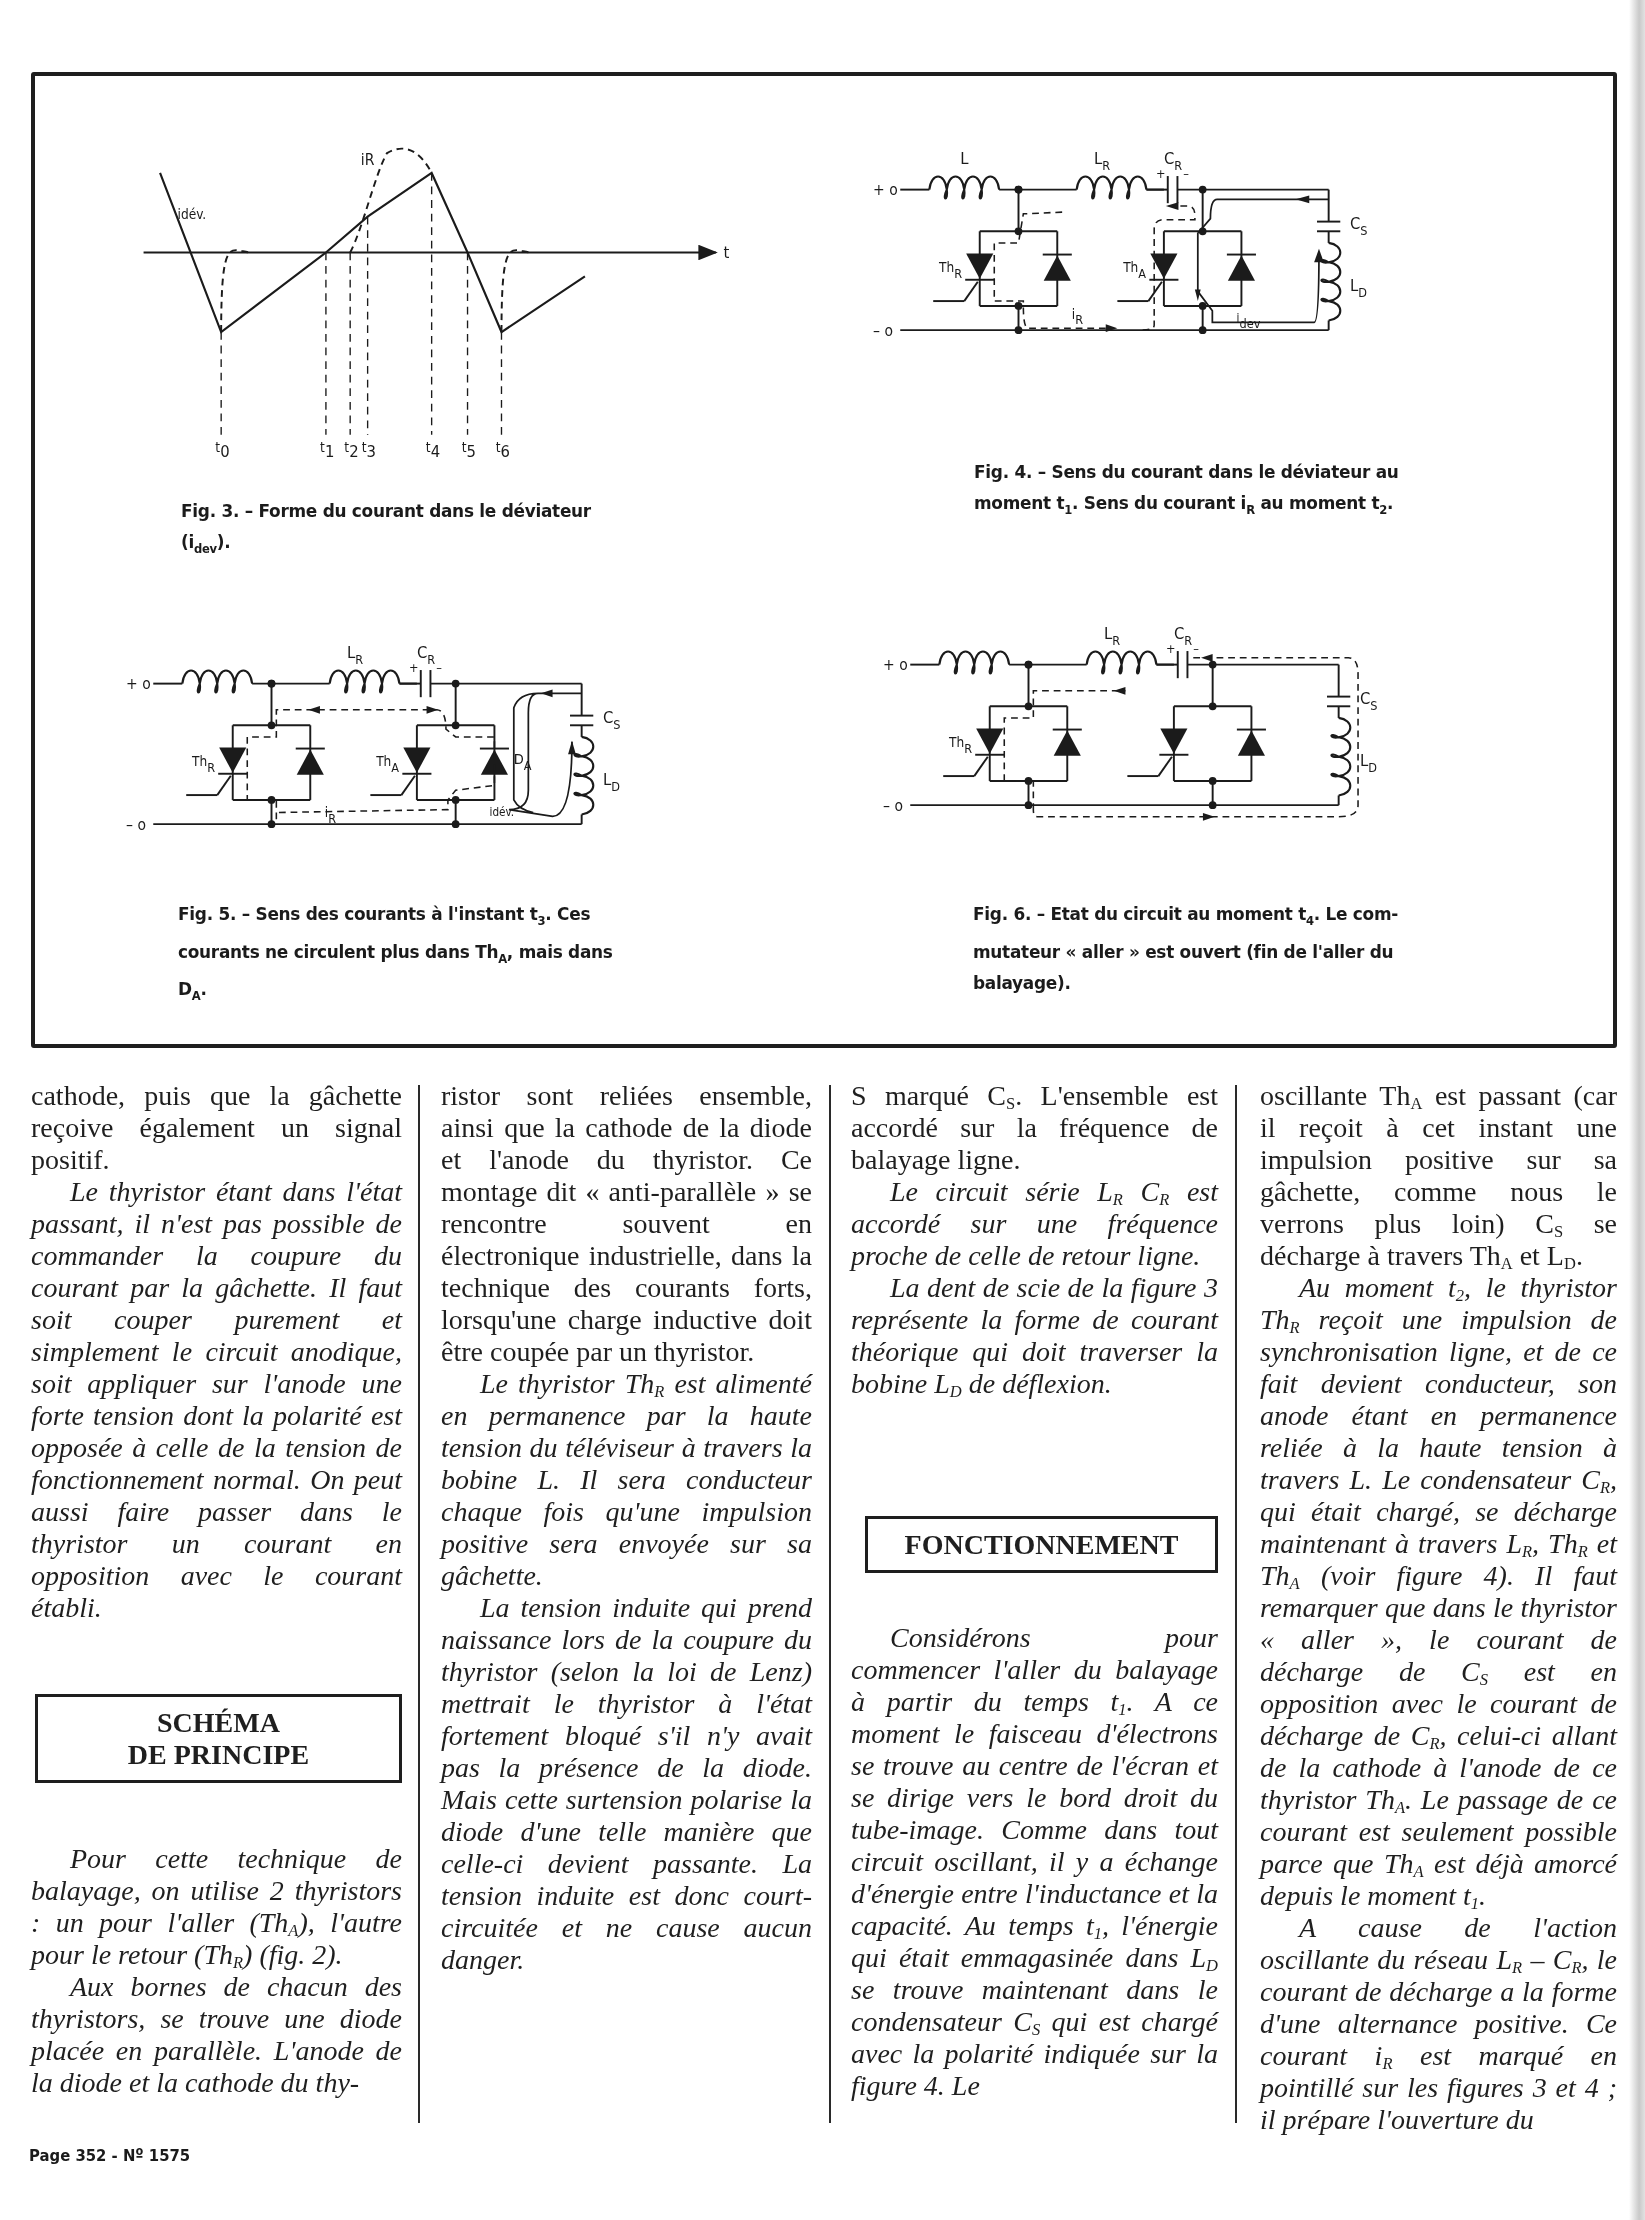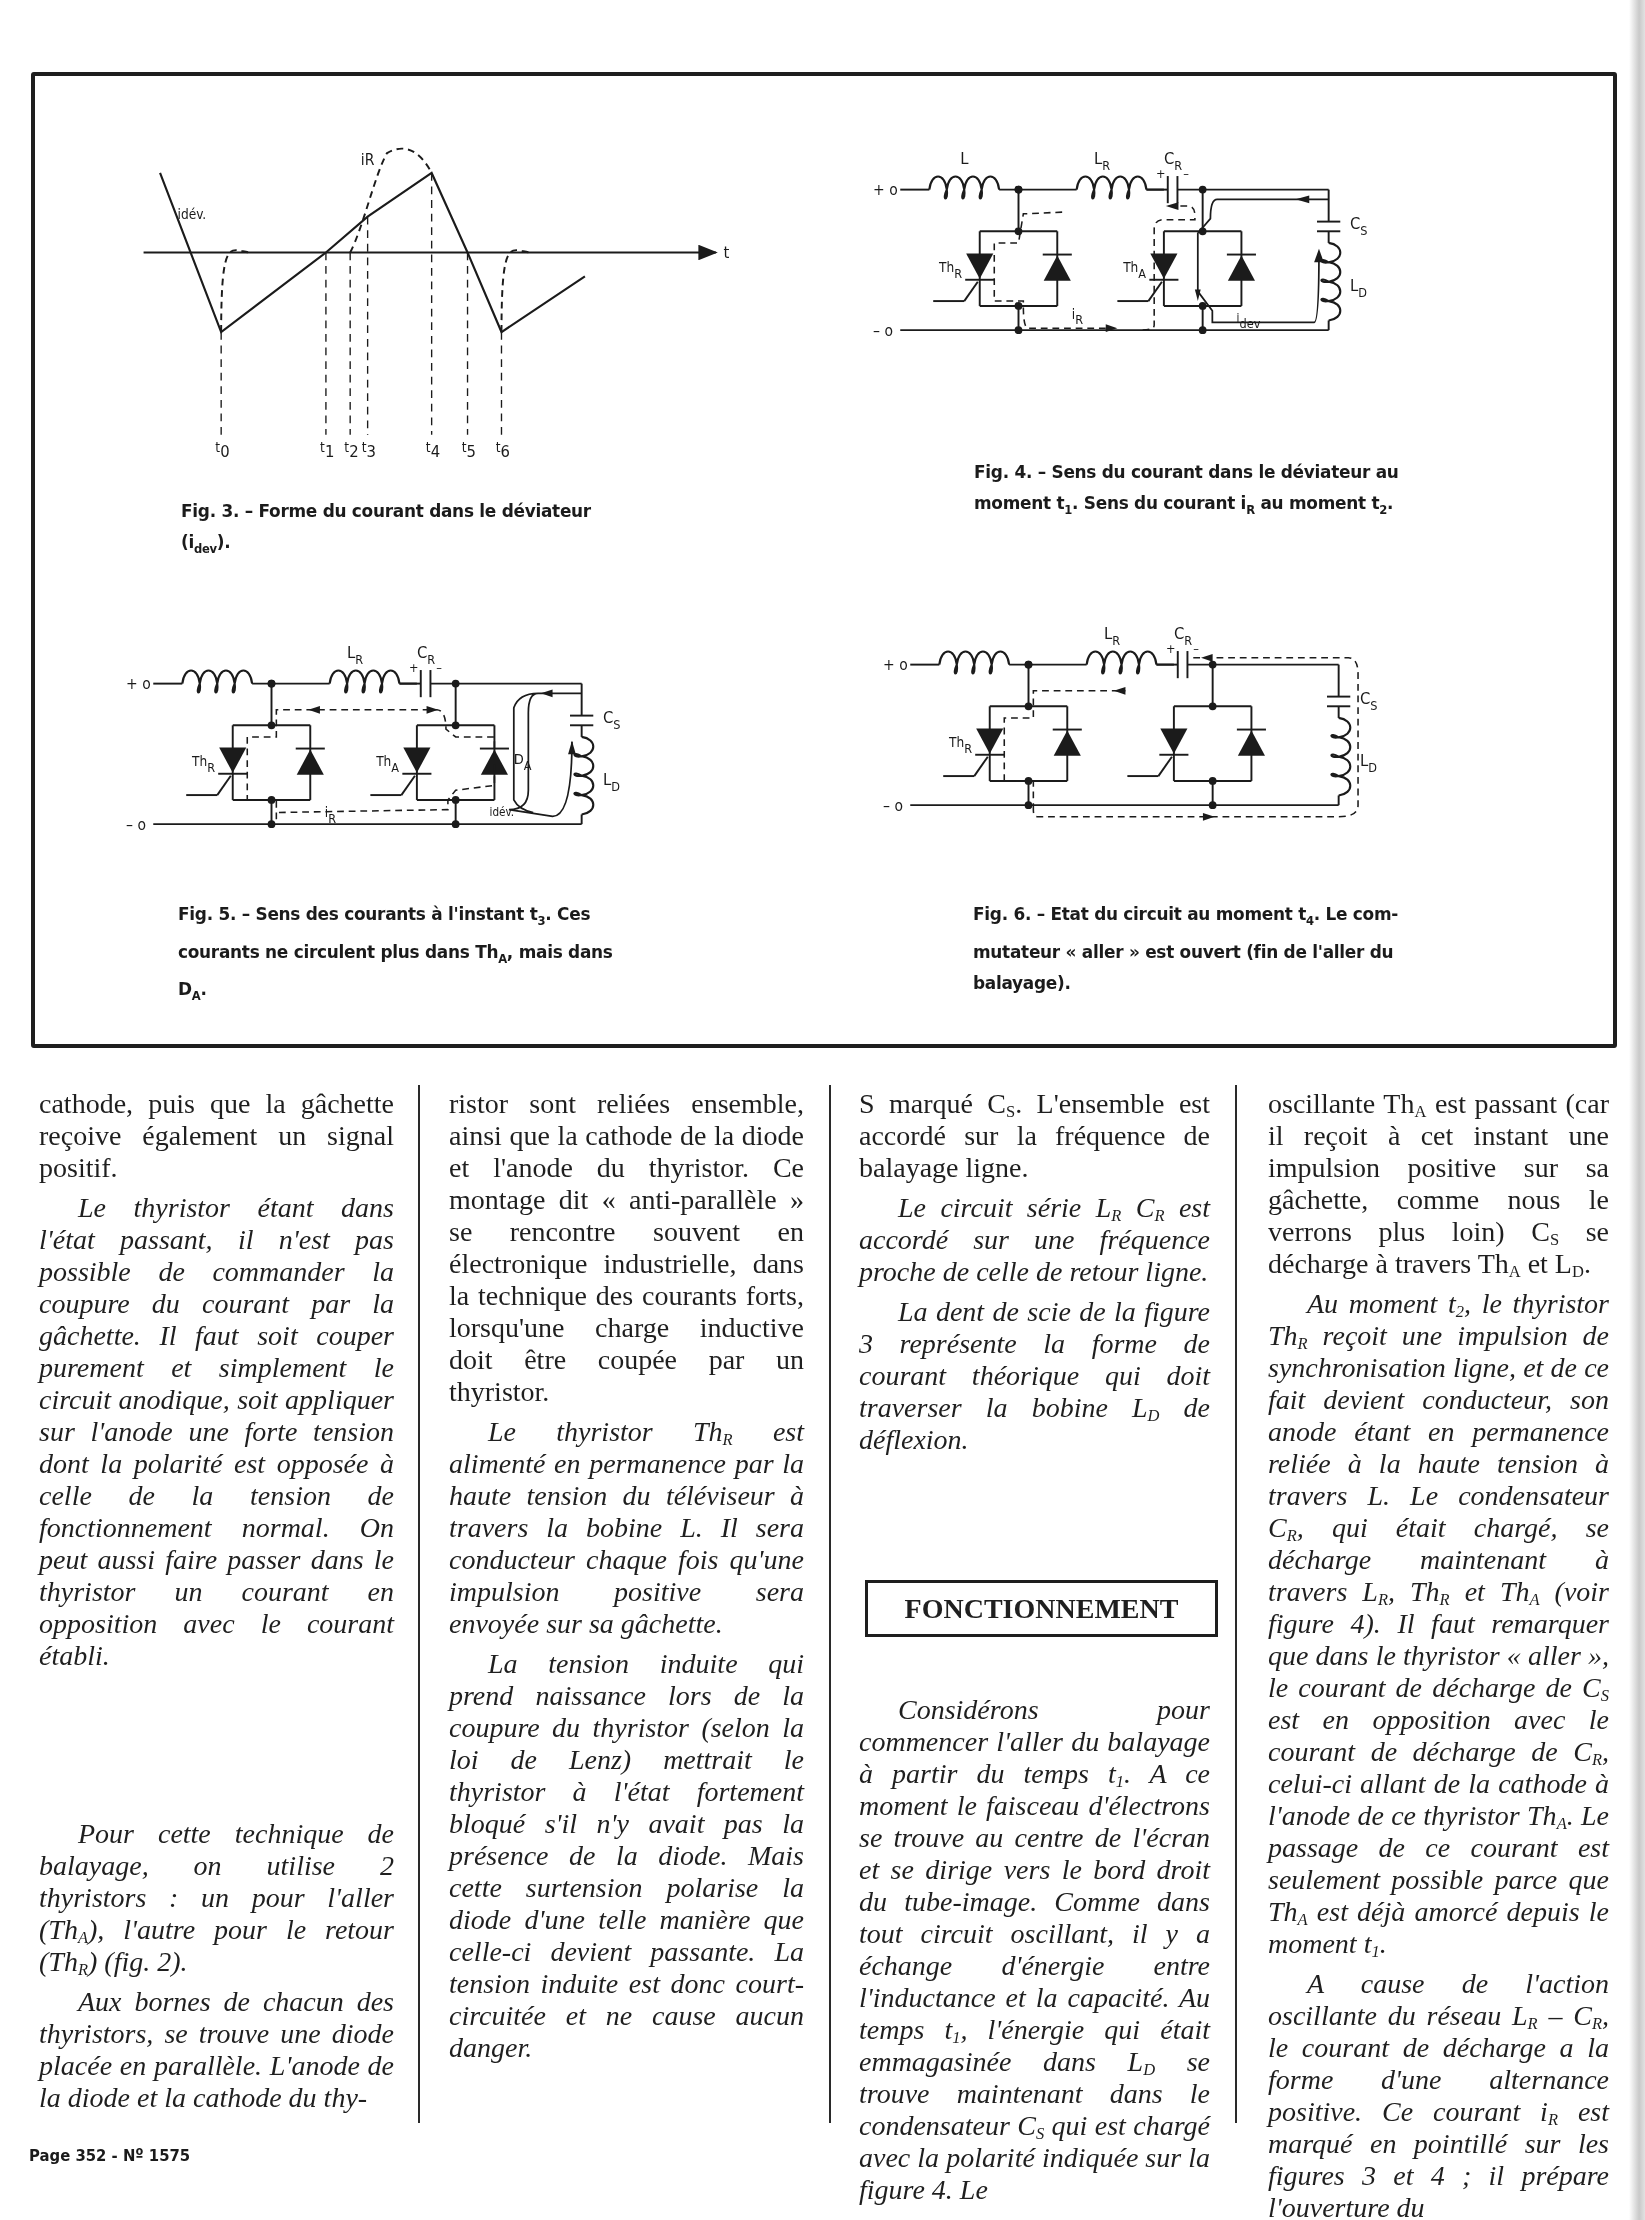--- a/index.html
+++ b/index.html
@@ -4,21 +4,21 @@
 <style>
   html,body{margin:0;padding:0;background:#fff;}
   body{width:1646px;height:2220px;position:relative;overflow:hidden;color:#1b1b1b;}
   .edge{position:absolute;right:0;top:0;width:17.5px;height:2220px;background:linear-gradient(to right,#fff,#c9c9c9 60%,#e6e6e6);}
   .frame{position:absolute;left:31px;top:72px;width:1578px;height:968px;border:4.9px solid #1e1e1e;border-radius:2.9px;}
   svg.fig{position:absolute;overflow:visible;}
   svg text{font-family:"DejaVu Sans Condensed","DejaVu Sans",sans-serif;fill:#1b1b1b;}
   .cap{position:absolute;font-family:"DejaVu Sans","Liberation Sans",sans-serif;font-weight:bold;font-size:18.4px;line-height:31px;letter-spacing:-0.3px;color:#1b1b1b;transform:scaleX(0.92);transform-origin:left top;}
   .cap sub{font-size:12.6px;}
   .col{position:absolute;top:1080px;font-family:"Liberation Serif","DejaVu Serif",serif;font-size:28px;line-height:32px;text-align:justify;color:#1f1f1f;}
-  .col p{margin:8px;text-indent:0;}
+  .col p{margin:0;text-indent:0;}
   .col p.ind{text-indent:39px;font-style:italic;}
   .col sub{font-size:16.5px;vertical-align:-3.9px;line-height:0;}
   .vsep{position:absolute;width:1.9px;background:#2a2a2a;}
   .hbox{border:3.9px solid #1e1e1e;text-align:center;font-weight:bold;font-family:"Liberation Serif","DejaVu Serif",serif;font-size:28px;line-height:32px;padding:9.7px 0;margin:0;text-indent:0;}
   .footer{position:absolute;left:29px;top:2146px;font-family:"DejaVu Sans","Liberation Sans",sans-serif;font-weight:bold;font-size:16.5px;transform:scaleX(0.9);transform-origin:left top;color:#1b1b1b;}
 </style>
 </head>
 <body>
 
 <div class="edge"></div>
@@ -286,20 +286,24 @@
 </div>
 
 <div class="vsep" style="left:418px;top:1085px;height:1038px;"></div>
 <div class="vsep" style="left:829px;top:1085px;height:1038px;"></div>
 <div class="vsep" style="left:1235px;top:1085px;height:1038px;"></div>
 
 <div class="col" style="left:31px;width:371px;">
   <p>cathode, puis que la gâchette reçoive également un signal positif.</p>
   <p class="ind">Le thyristor étant dans l'état passant, il n'est pas possible de commander la coupure du courant par la gâchette. Il faut soit couper purement et simplement le circuit anodique, soit appliquer sur l'anode une forte tension dont la polarité est opposée à celle de la tension de fonctionnement normal. On peut aussi faire passer dans le thyristor un courant en opposition avec le courant établi.</p>
   <div style="height:70px"></div>
+  <div class="hbox" style="margin-left:3.9px;margin-right:0;">
+    <div>SCHÉMA</div>
+    <div>DE PRINCIPE</div>
+  </div>
   <div style="height:60px"></div>
   <p class="ind"><span>Pour cette technique de balayage, on utilise 2 thyristors : un pour l'aller (Th</span><sub>A</sub><span>), l'autre pour le retour (Th</span><sub>R</sub><span>) (fig. 2).</span></p>
   <p class="ind">Aux bornes de chacun des thyristors, se trouve une diode placée en parallèle. L'anode de la diode et la cathode du thy-</p>
 </div>
 
 <div class="col" style="left:441px;width:371px;">
   <p>ristor sont reliées ensemble, ainsi que la cathode de la diode et l'anode du thyristor. Ce montage dit « anti-parallèle » se rencontre souvent en électronique industrielle, dans la technique des courants forts, lorsqu'une charge inductive doit être coupée par un thyristor.</p>
   <p class="ind"><span>Le thyristor Th</span><sub>R</sub><span> est alimenté en permanence par la haute tension du téléviseur à travers la bobine L. Il sera conducteur chaque fois qu'une impulsion positive sera envoyée sur sa gâchette.</span></p>
   <p class="ind">La tension induite qui prend naissance lors de la coupure du thyristor (selon la loi de Lenz) mettrait le thyristor à l'état fortement bloqué s'il n'y avait pas la présence de la diode. Mais cette surtension polarise la diode d'une telle manière que celle-ci devient passante. La tension induite est donc court-circuitée et ne cause aucun danger.</p>
 </div>

